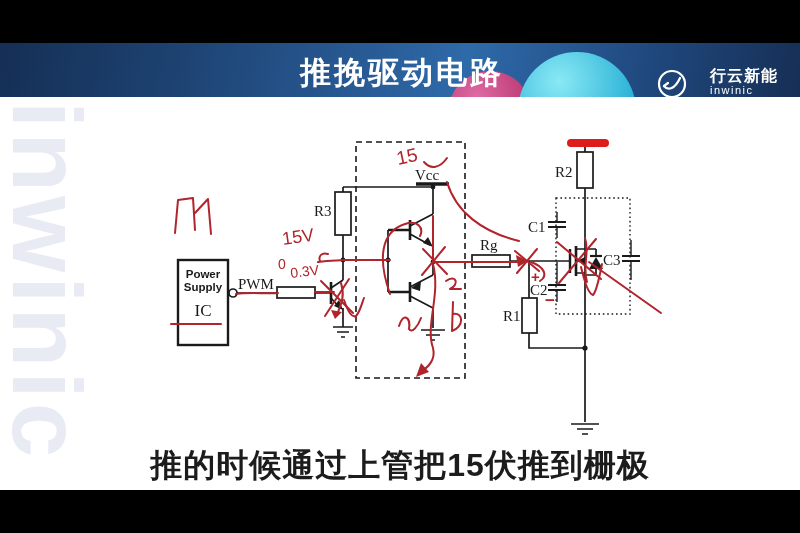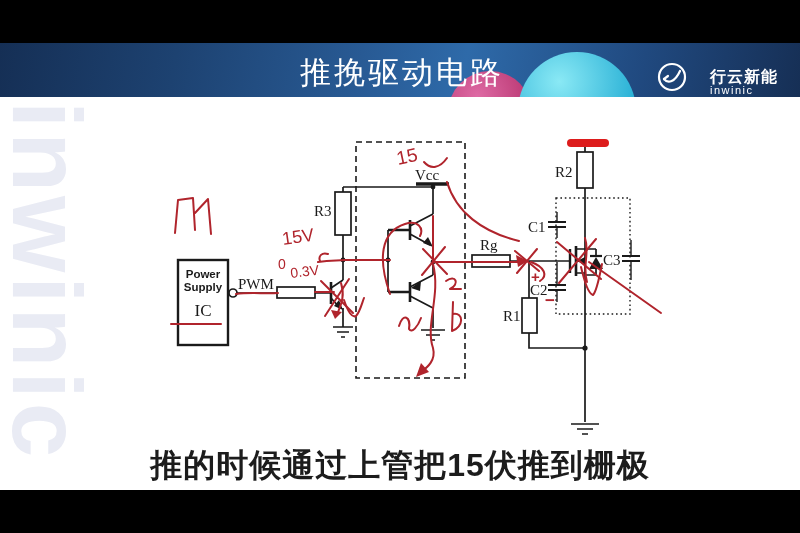--- a/index.html
+++ b/index.html
@@ -10,22 +10,22 @@
   .bar.bottom{top:490px;height:43px;}
   .header{position:absolute;left:0;top:43px;width:800px;height:54px;overflow:hidden;
           background:linear-gradient(100deg,#152f55 0%,#1d4271 22%,#285costly 0,#285a94 45%,#2e6aa9 58%,#20497f 80%,#162f55 100%);
           background:linear-gradient(100deg,#152f55 0%,#1d4271 22%,#285a94 45%,#2e6aa9 58%,#20497f 80%,#162f55 100%);}
   .decor{position:absolute;border-radius:50%;}
   .decor.pink{left:448px;top:28px;width:84px;height:84px;
           background:radial-gradient(circle at 35% 30%,#de6aa4,#b83570 70%);}
   .decor.cyan{left:518px;top:9px;width:118px;height:118px;
           background:radial-gradient(circle at 35% 25%,#8ae9f5,#2ab1d6 65%,#1d9dc4);}
   .title{position:absolute;left:50%;top:9px;transform:translateX(-49%);
-         color:#fff;font-size:31px;font-weight:400;letter-spacing:3px;white-space:nowrap;}
-  .logo{position:absolute;right:22px;top:18px;display:flex;align-items:flex-end;gap:22px;color:#fff;}
+         color:#fff;font-size:31px;font-weight:700;letter-spacing:3px;white-space:nowrap;}
+  .logo{position:absolute;right:22px;top:25px;display:flex;align-items:flex-start;gap:22px;color:#fff;}
   .logo .txt{line-height:1.05;}
   .logo .cn{font-size:16px;font-weight:700;letter-spacing:1px;}
   .logo .en{font-size:11px;letter-spacing:1.5px;}
   .content{position:absolute;left:0;top:97px;width:800px;height:393px;background:#fff;overflow:hidden;}
   .watermark{position:absolute;left:2px;top:4px;writing-mode:vertical-rl;
              font-size:98px;font-weight:700;line-height:.92;letter-spacing:4px;
              color:#e9ebf4;user-select:none;}
   .circuit-svg{position:absolute;left:0;top:-97px;width:800px;height:533px;}
   .caption{position:absolute;left:0;top:347px;width:800px;text-align:center;
            color:#1c1c1c;font-size:32px;font-weight:700;letter-spacing:1px;}

